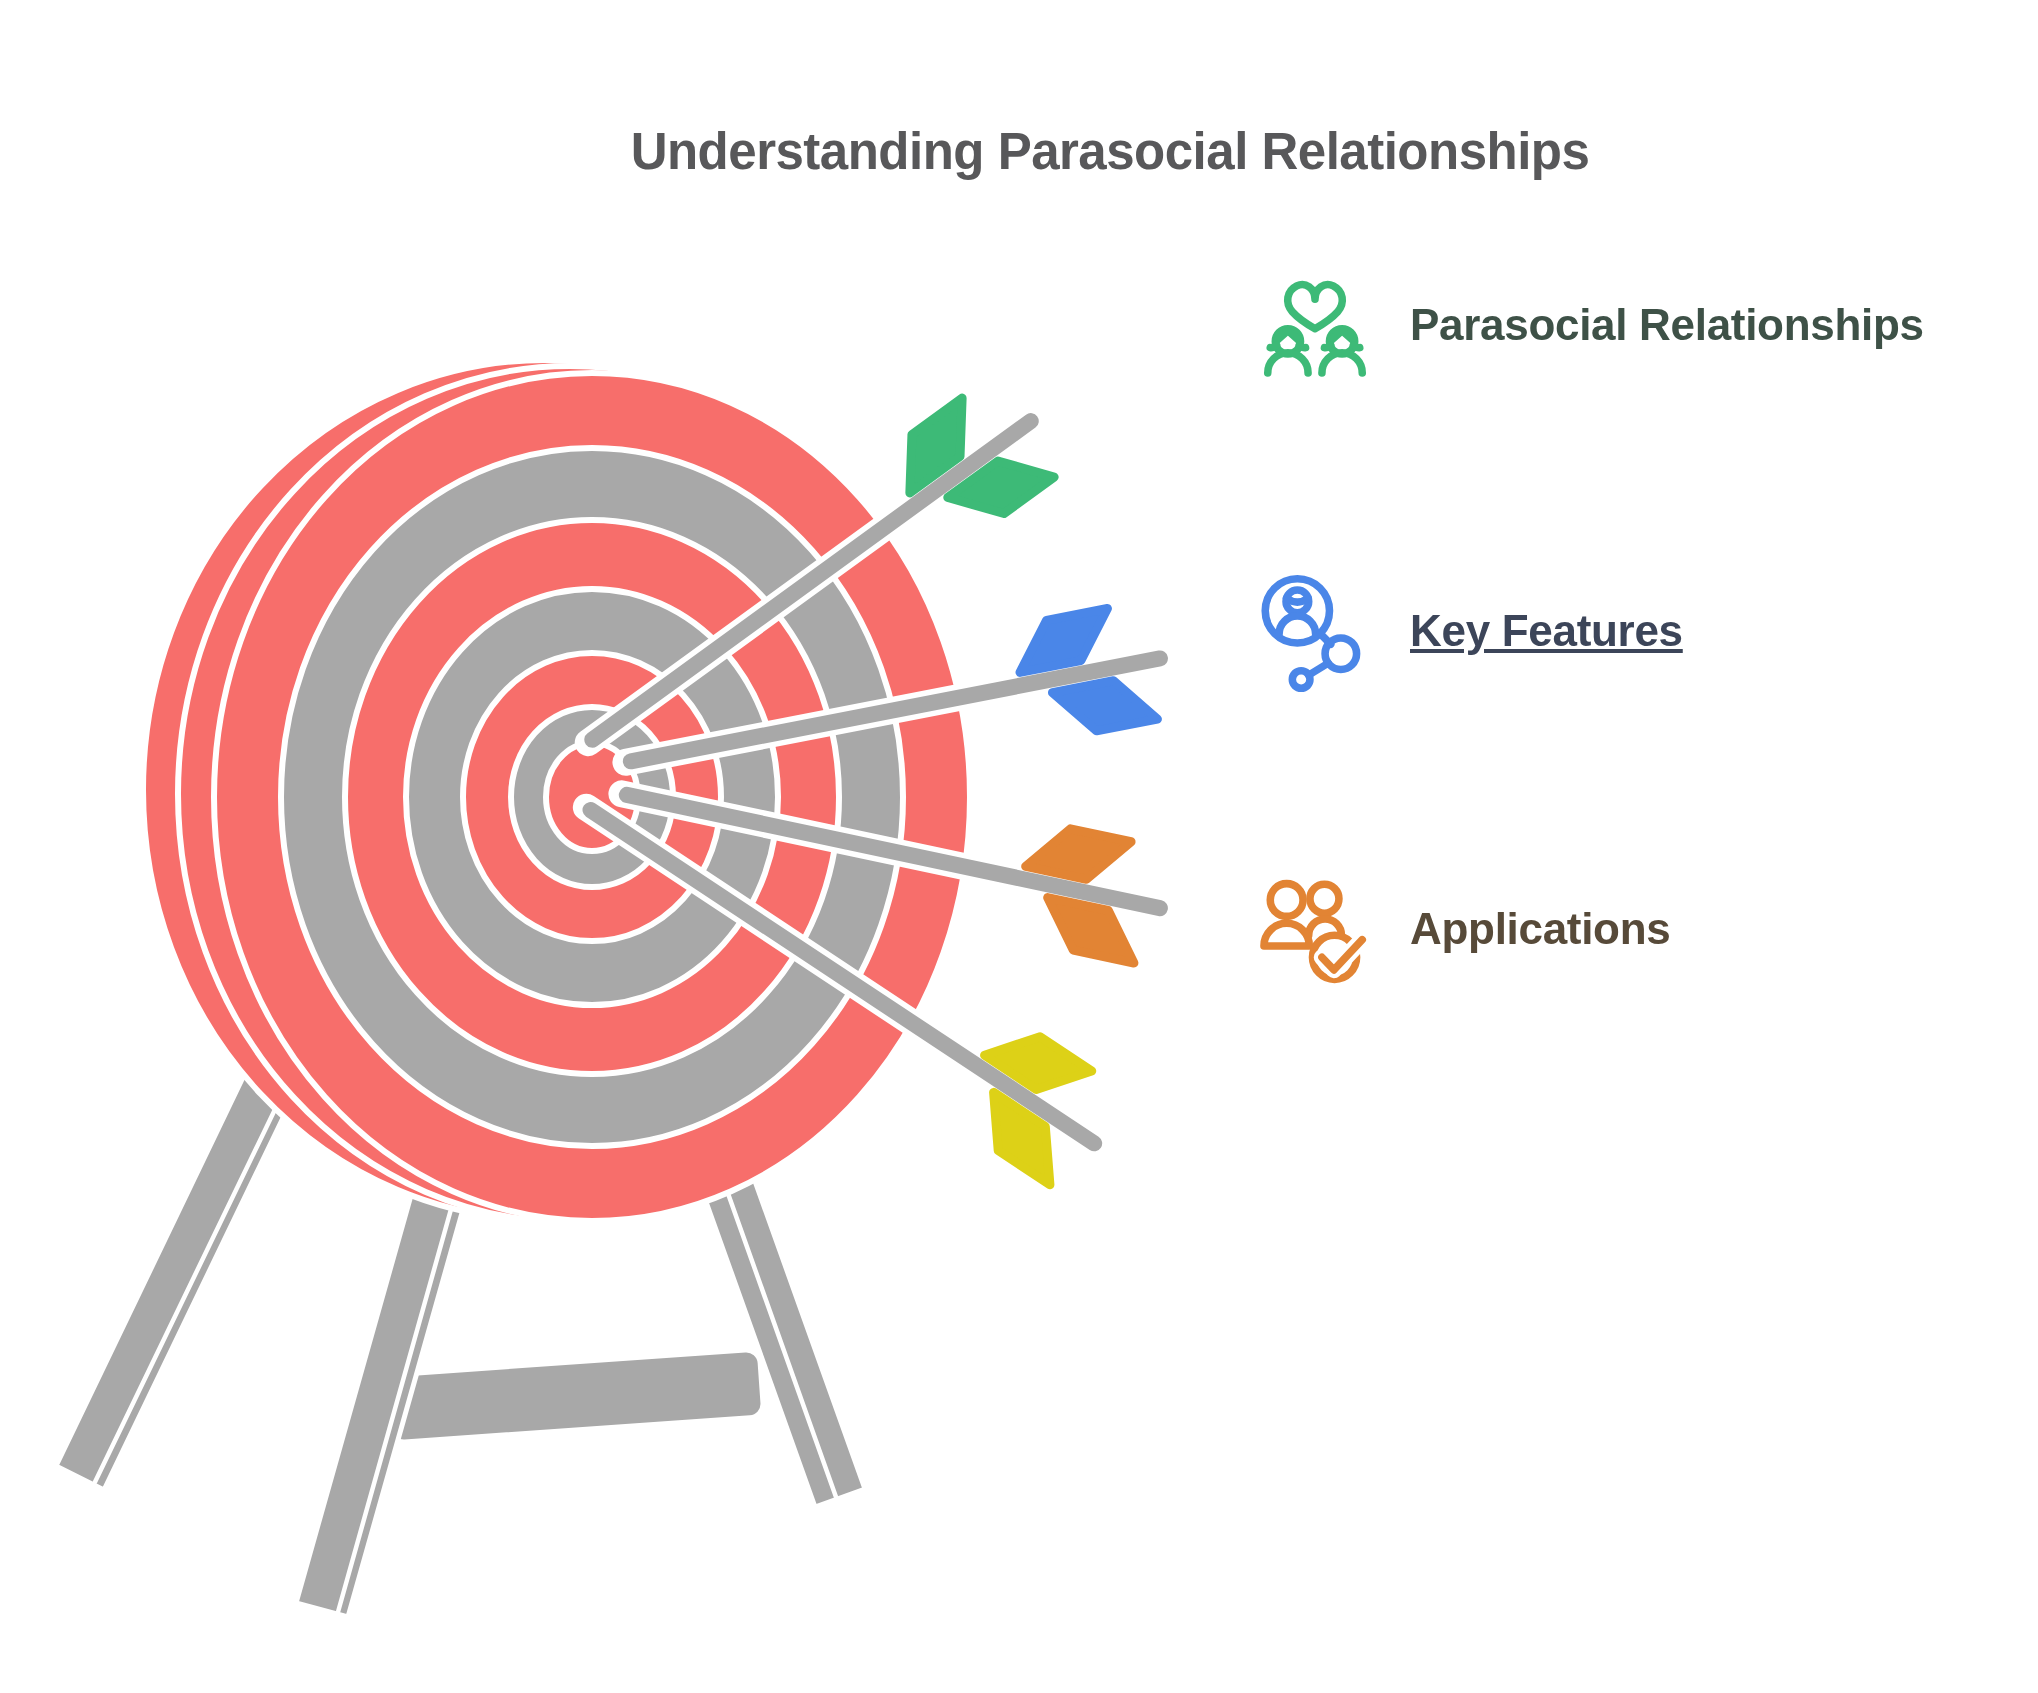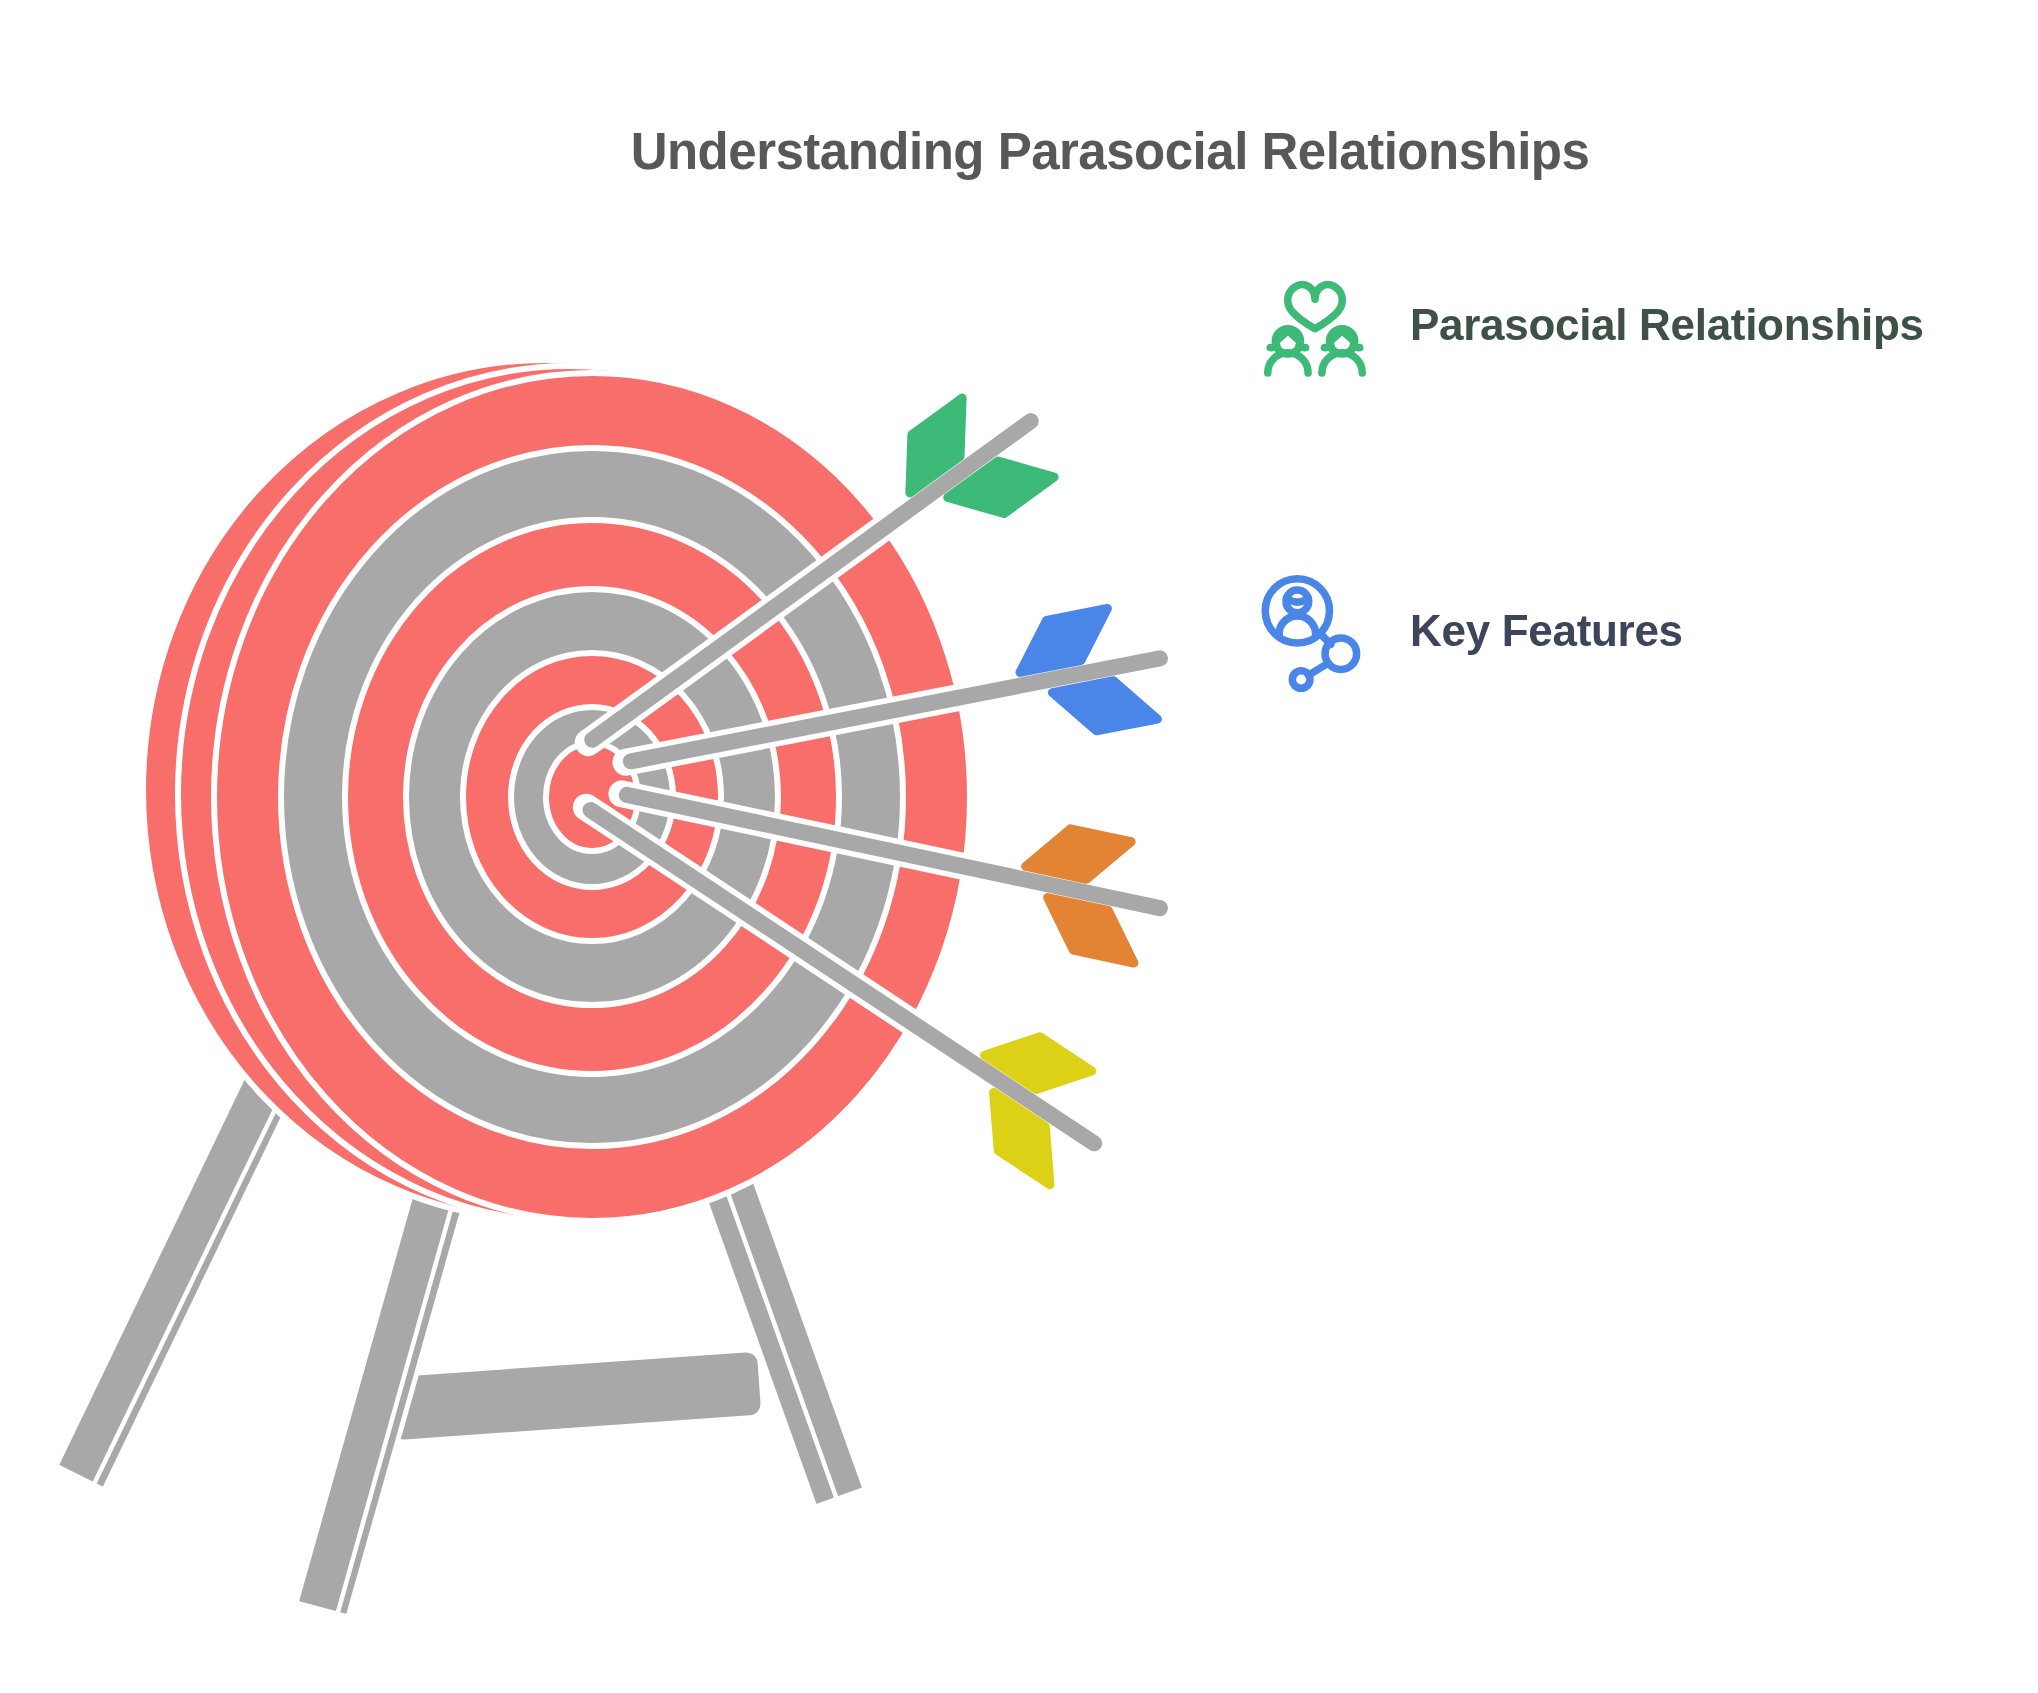--- a/index.html
+++ b/index.html
@@ -143,18 +143,34 @@
           <circle cx="36" cy="26.5" r="9"></circle>
           <path d="M27.5 24 Q36 30 44.5 24"></path>
           <path d="M21.5 52.5 A14.5 14.5 0 0 1 50.5 52.5"></path>
           <line x1="54" y1="52" x2="62.5" y2="60.5"></line>
           <circle cx="70.5" cy="68" r="12.5"></circle>
           <line x1="60.5" y1="75.5" x2="45" y2="85"></line>
           <circle cx="39" cy="88.5" r="7"></circle>
         </g>
       </svg>
     </span>
-    <span class="legend-label" style="color: rgb(60, 69, 89);">Key Features</span>
+    <span class="legend-label" style="color: rgb(60, 69, 89); text-decoration: underline;">Key Features</span>
   </div>
 
+  <div class="legend-row" style="top:866px">
+    <span class="legend-icon" style="color: rgb(226, 132, 52);">
+      <svg viewBox="0 0 100 100">
+        <g class="icon-stroke">
+          <circle cx="57.5" cy="26" r="11.5"></circle>
+          <path d="M45 55 A13 13 0 0 1 71 55"></path>
+          <circle cx="27.5" cy="27" r="13"></circle>
+          <path d="M9.5 63.5 A18 18 0 0 1 45.5 63.5 Z"></path>
+          <circle cx="65.5" cy="72.5" r="17.5"></circle>
+        </g>
+        <path class="icon-stroke-white" d="M55.5 72.5 L65 82.5 L87.5 58.5"></path>
+        <path class="icon-stroke" d="M55.5 72.5 L65 82.5 L87.5 58.5"></path>
+      </svg>
+    </span>
+    <span class="legend-label" style="color: rgb(87, 74, 57);">Applications</span>
+  </div>
 
 
 </div>
 
 </body></html>

